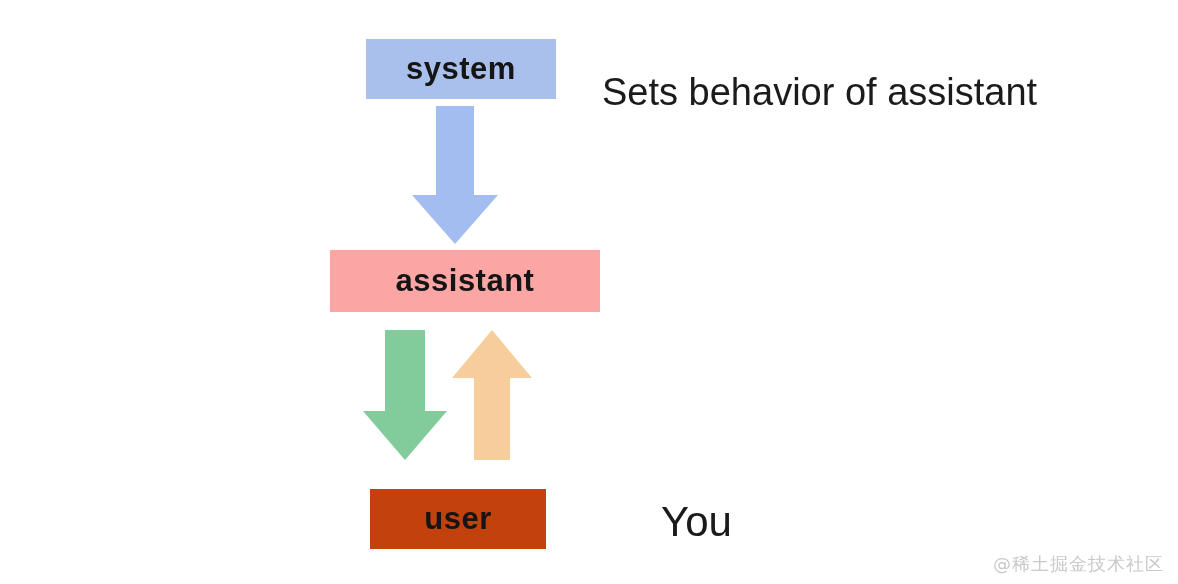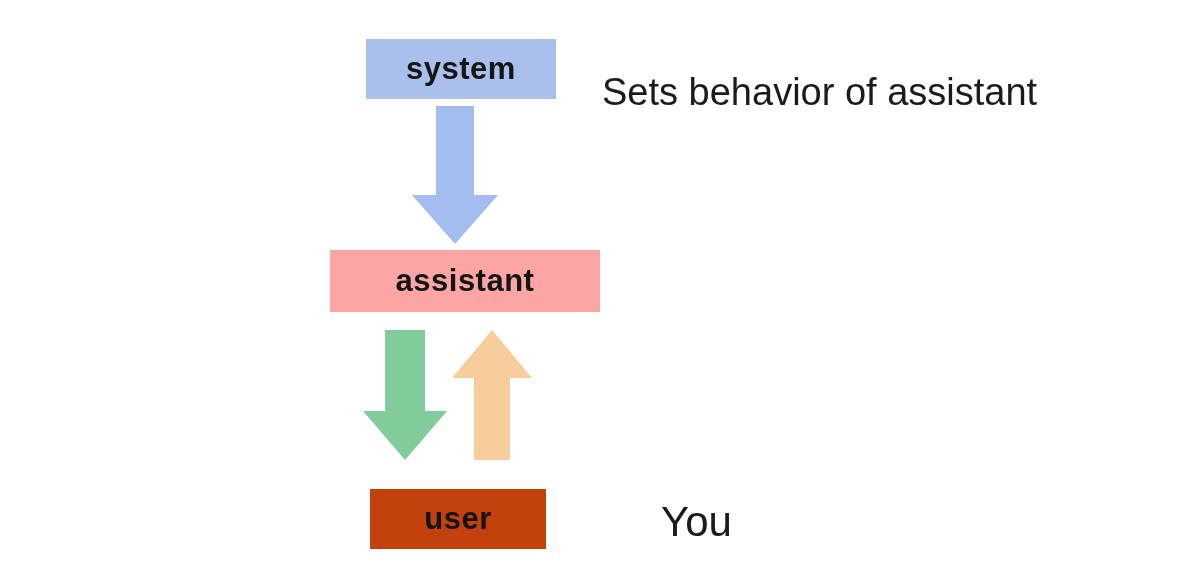--- a/index.html
+++ b/index.html
@@ -153,14 +153,15 @@
     <svg width="80" height="130" viewBox="0 0 80 130" xmlns="http://www.w3.org/2000/svg">
       <polygon points="40,0 80,48 58,48 58,130 22,130 22,48 0,48" fill="#f6cd9b"></polygon>
     </svg>
   </div>
 
   <div class="role-box" id="box-user">
     <span>user</span>
   </div>
   <div class="desc" id="desc-user">You</div>
 
+  <div id="watermark">@稀土掘金技术社区</div>
 
 </div>
 
 </body></html>

